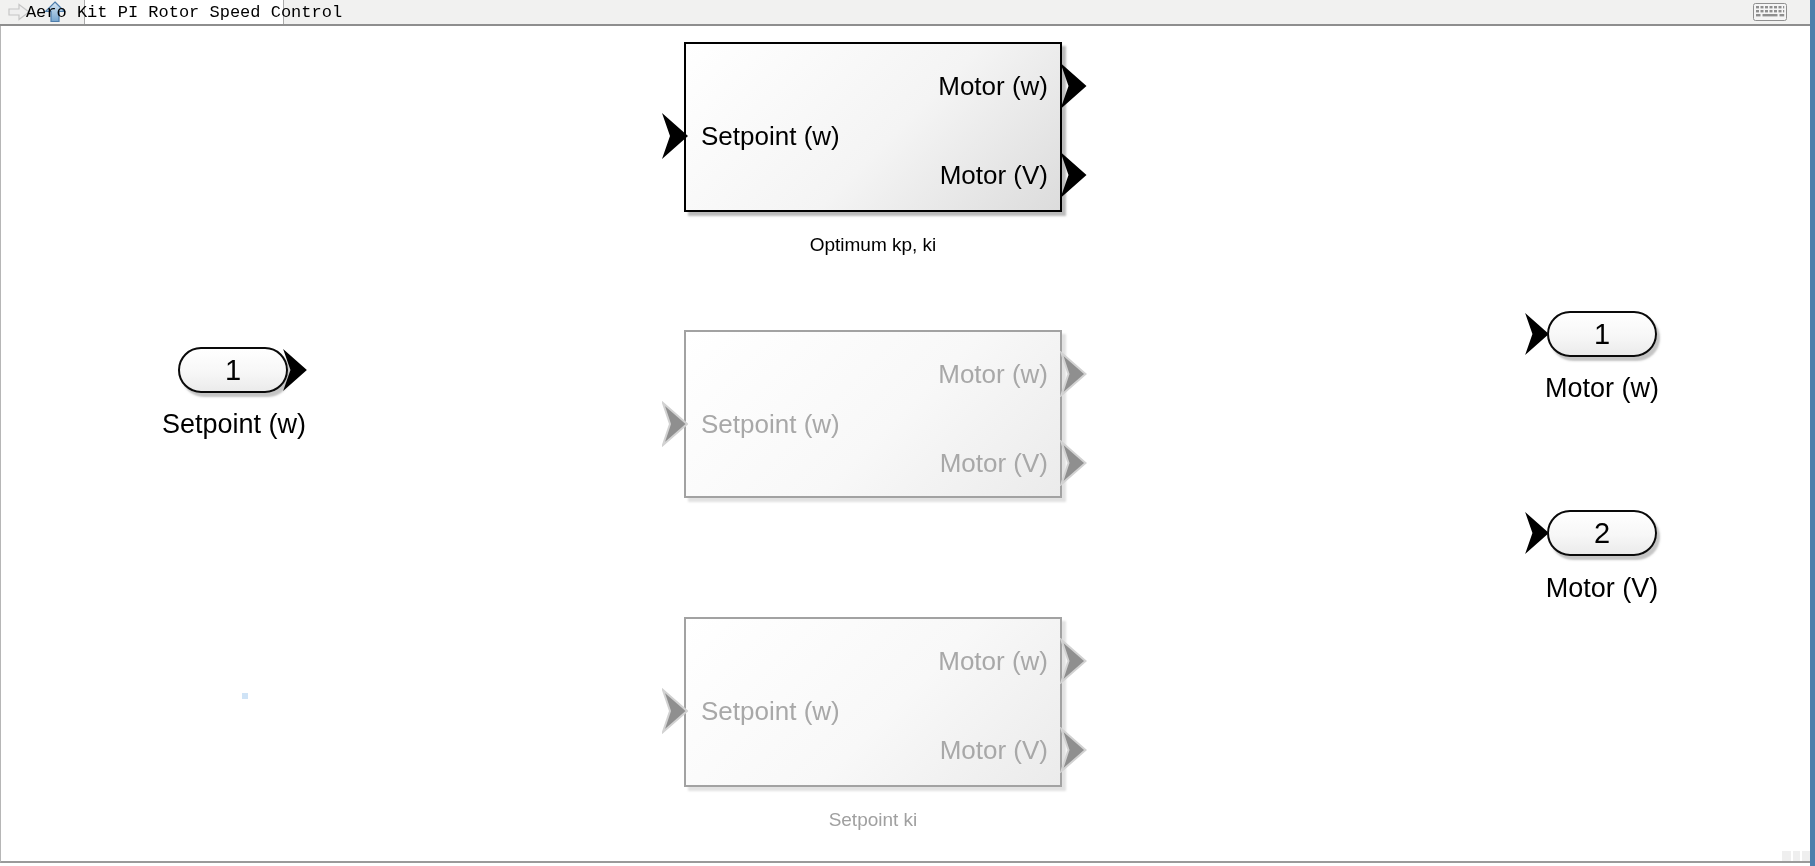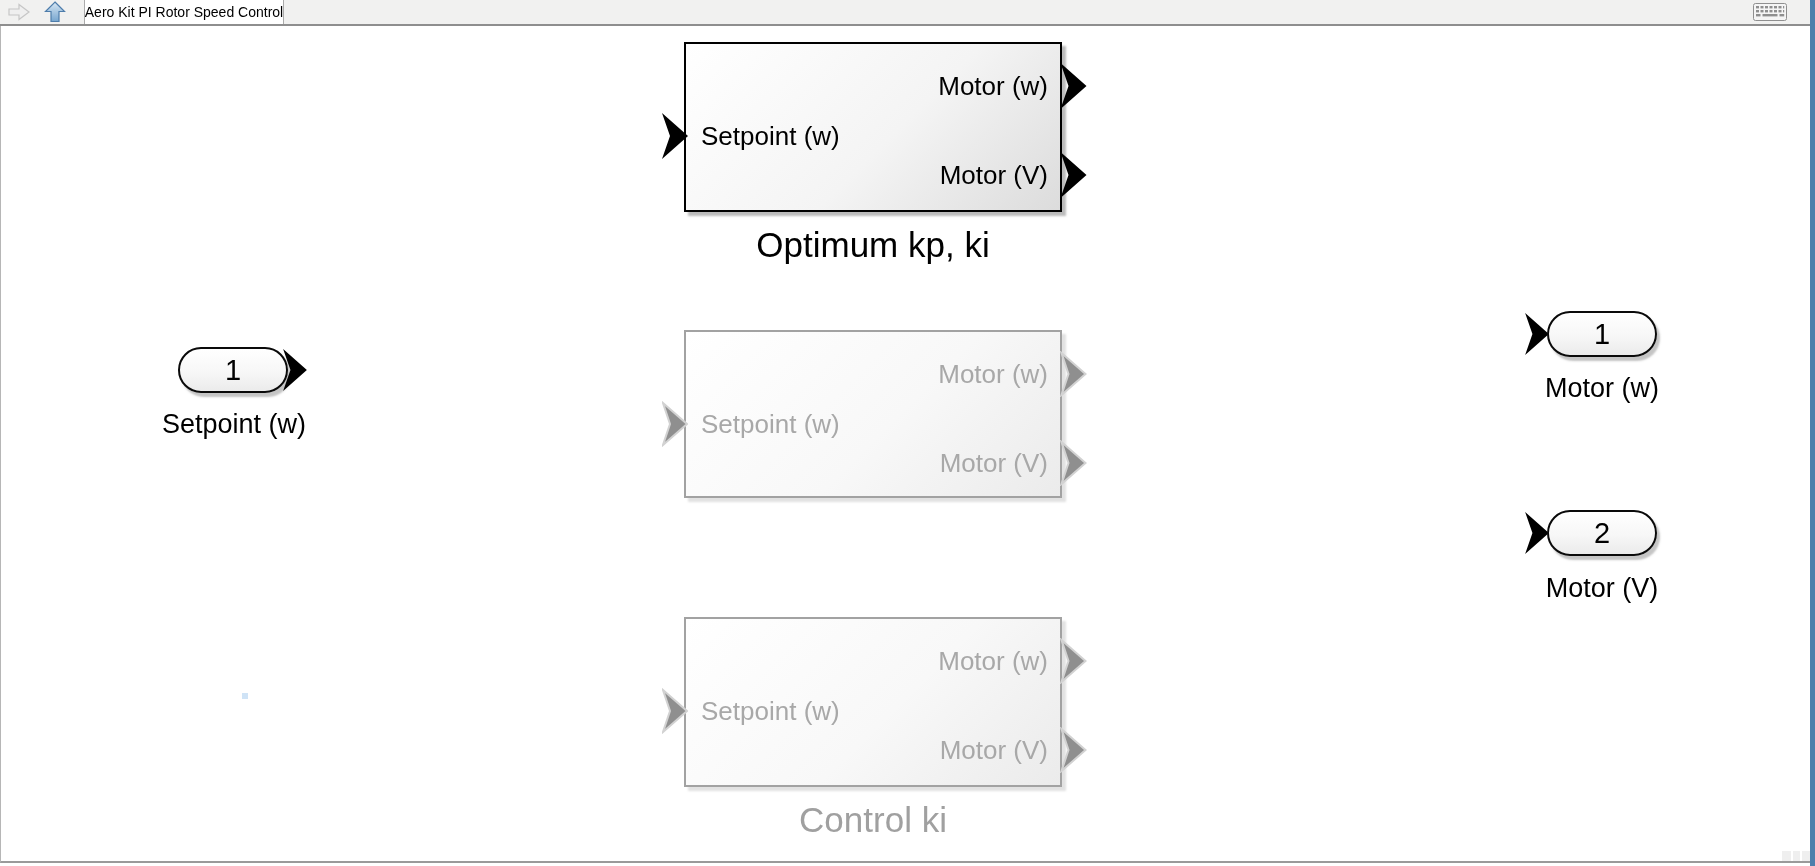--- a/index.html
+++ b/index.html
@@ -20,21 +20,21 @@
     display:flex; align-items:center;
   }
   .nav-btn { width:26px; height:22px; display:flex; align-items:center; justify-content:center; margin-left:6px; }
   .nav-btn.up { margin-left:10px; }
   .tab {
     height:24px; margin-left:16px; width:200px;
     background:#ffffff;
     border-left:1px solid #ababab; border-right:1px solid #ababab;
     display:flex; align-items:center; justify-content:center;
   }
-  .tab span { font-size:14px; color:#000; white-space:nowrap; }
+  .tab span { font-size:17px; color:#000; white-space:nowrap;font-family:Liberation Mono, monospace; }
   .tb-spacer { flex:1; }
   .kbd-btn { margin-right:28px; display:flex; align-items:center; }
 
   
   .canvas {
     position:absolute; left:0; top:26px; width:1815px; height:837px;
     background:#ffffff;
     border-left:1px solid #b6b6b6;
     border-bottom:2px solid #9a9a9a;
   }
@@ -57,21 +57,21 @@
   .pl-out1 { right:12px; top:29px;  }
   .pl-out2 { right:12px; top:118px; }
 
   .chev { position:absolute; }
   .chev-in   { left:-24px;  top:69px;  }
   .chev-out1 { right:-27px; top:19px;  }
   .chev-out2 { right:-27px; top:108px; }
 
   .caption {
     position:absolute; width:360px; text-align:center;
-    font-size:35px; line-height:30px; color:#000; white-space:nowrap;
+    font-size:19px; line-height:30px; color:#000; white-space:nowrap;
   }
   .caption.gray { color:#a0a0a0; }
 
   
   .ioport { position:absolute; height:46px; }
   .pill {
     position:absolute; top:0; width:110px; height:46px;
     border:2.5px solid #0a0a0a; border-radius:23px;
     background:linear-gradient(180deg,#ffffff 0%,#f7f7f7 55%,#ebebeb 100%);
     box-shadow:3px 4px 2px rgba(140,140,140,.5);
@@ -184,21 +184,21 @@
       <svg class="chev chev-in" width="26" height="46" viewBox="0 0 26 46">
         <polygon points="1,2 25,23 1,44 8,23" fill="#8f8f8f" stroke="#d2d2d2" stroke-width="2"></polygon>
       </svg>
       <svg class="chev chev-out1" width="27" height="46" viewBox="0 0 26 46">
         <polygon points="1,2 25,23 1,44 8,23" fill="#8f8f8f" stroke="#d2d2d2" stroke-width="2"></polygon>
       </svg>
       <svg class="chev chev-out2" width="27" height="46" viewBox="0 0 26 46">
         <polygon points="1,2 25,23 1,44 8,23" fill="#8f8f8f" stroke="#d2d2d2" stroke-width="2"></polygon>
       </svg>
     </div>
-    <div class="caption gray" style="left:692px; top:779px;">Control ki</div>
+    <div class="caption gray" style="left:692px; top:779px;">Setpoint ki</div>
 
     <div class="ioport" style="left:177px; top:321px; width:140px;">
       <div class="pill" style="left:0;">
         <span>1</span>
       </div>
       <svg style="position:absolute; left:99px; top:2px;" width="36" height="42" viewBox="0 0 26 46">
         <polygon points="0,0 26,23 0,46 8,23" fill="#000"></polygon>
       </svg>
     </div>
     <div class="io-label" style="left:53px; top:383px;">Setpoint (w)</div>

